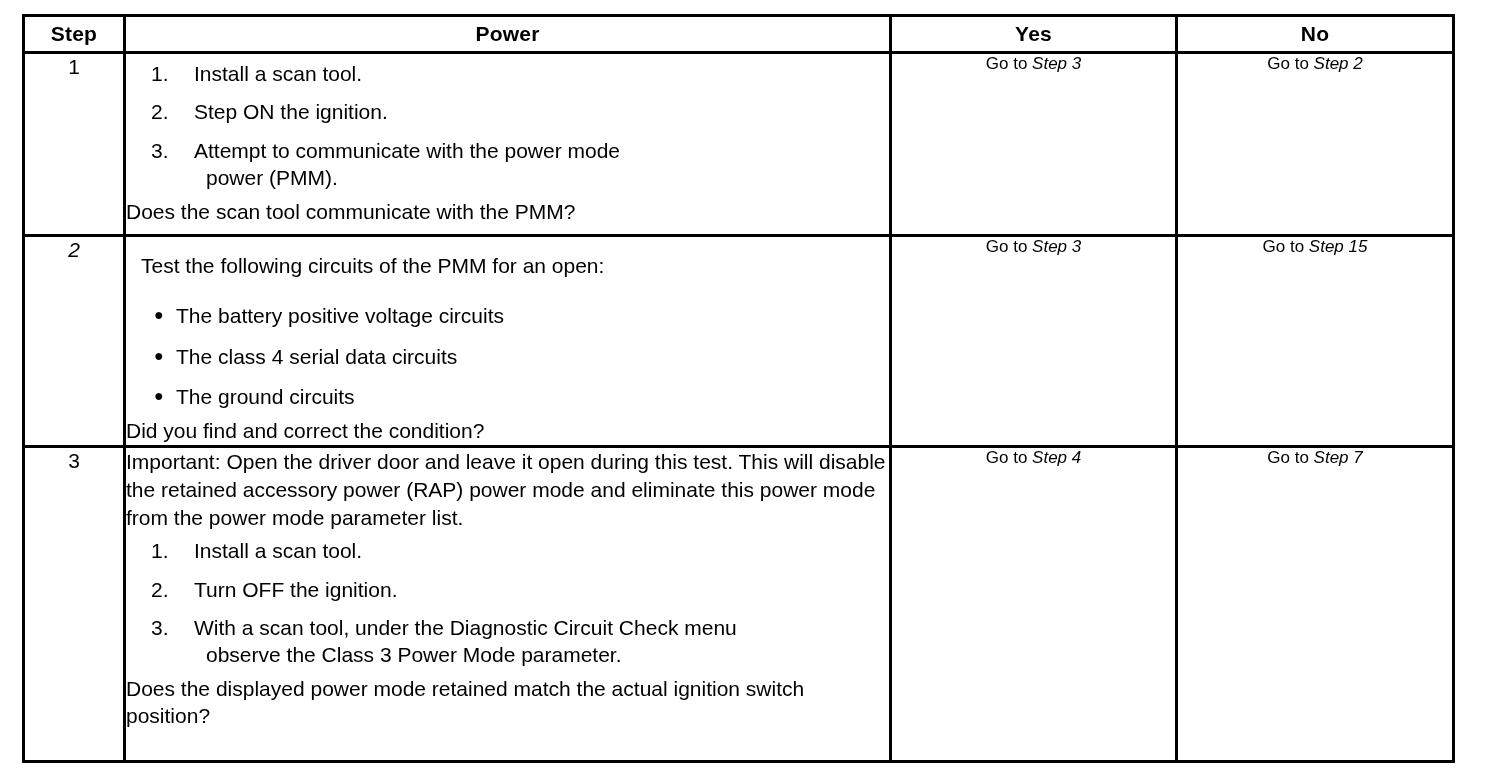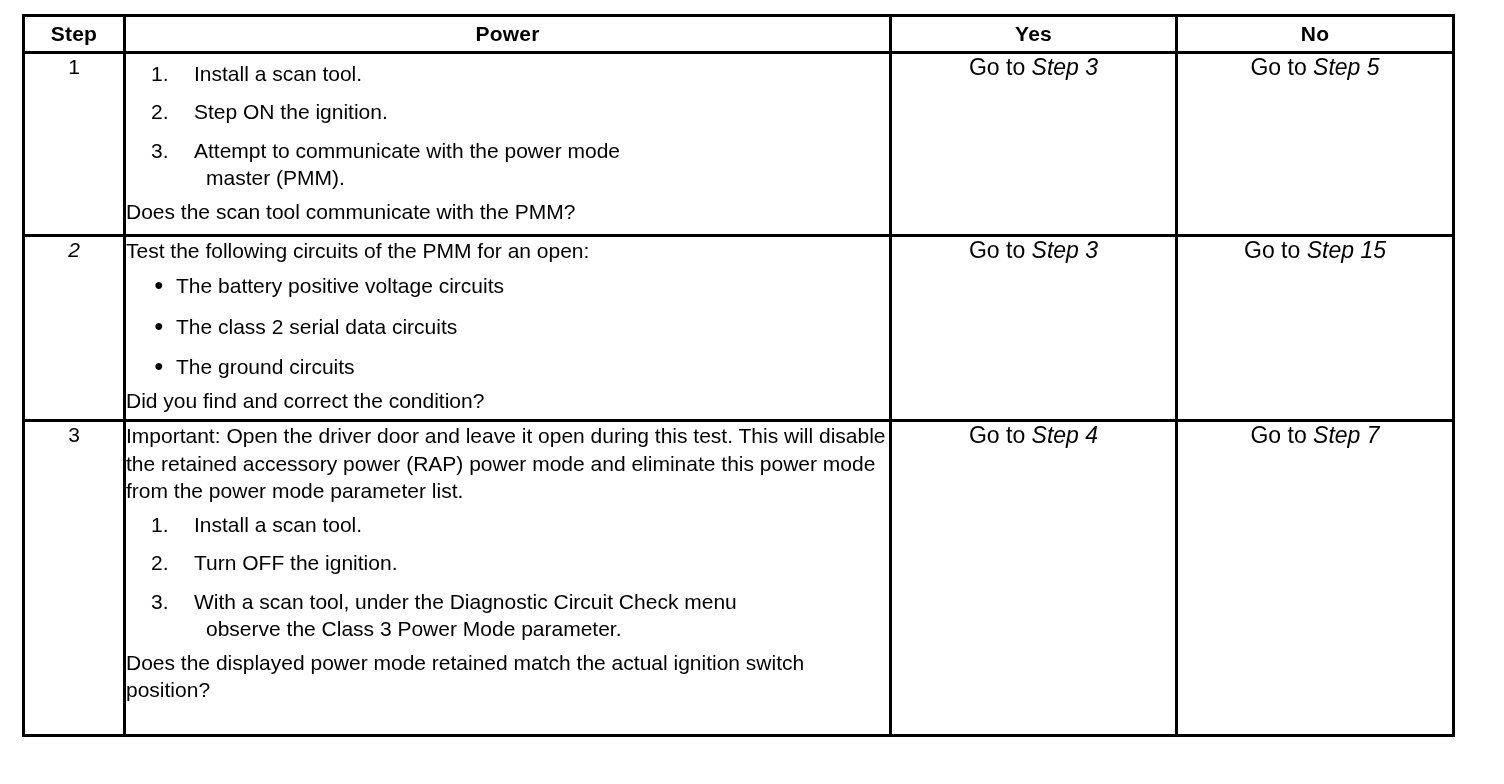--- a/index.html
+++ b/index.html
@@ -67,21 +67,21 @@
 
   
   td.action-cell {
     padding: 12px 10px 8px 10px;
     font-size: 21px;
     line-height: 1.3;
   }
 
   .lead-para {
     margin: 0 0 2px 0;
-    padding: 0;
+    padding: 15px;
   }
 
   .para-flow {
     margin: 0 0 6px 0;
     line-height: 1.32;
   }
   .para-flow b { font-weight: normal; }
 
   ol.num-list {
     list-style: none;
@@ -130,21 +130,21 @@
 
   .question {
     margin: 2px 0 0 0;
     line-height: 1.28;
   }
 
   
   td.answer-cell {
     text-align: center;
     vertical-align: bottom;
-    font-size: 23px;
+    font-size: 17px;
     padding: 0 6px 8px 6px;
   }
   td.answer-cell .goto { white-space: nowrap; }
   td.answer-cell .goto .ref { font-style: italic; }
 
   
   tr.row-1 td { height: 180px; }
   tr.row-2 td { height: 182px; }
   tr.row-3 td { height: 312px; }
 </style>
@@ -183,48 +183,48 @@
               <span class="li-text">Install a scan tool.</span>
             </li>
             <li>
               <span class="marker">2.</span>
               <span class="li-text">Step ON the ignition.</span>
             </li>
             <li>
               <span class="marker">3.</span>
               <span class="li-text">
                 <span>Attempt to communicate with the power mode</span>
-                <span class="cont">master (PMM).</span>
+                <span class="cont">power (PMM).</span>
               </span>
             </li>
           </ol>
           <div class="question">Does the scan tool communicate with the PMM?</div>
         </td>
         <td class="answer-cell">
           <span class="goto"><span>Go to </span><span class="ref">Step 3</span></span>
         </td>
         <td class="answer-cell">
-          <span class="goto"><span>Go to </span><span class="ref">Step 5</span></span>
+          <span class="goto"><span>Go to </span><span class="ref">Step 2</span></span>
         </td>
       </tr>
 
       <tr class="row-2">
         <td class="step-cell">
           <span class="step-num italic">2</span>
         </td>
         <td class="action-cell">
           <div class="lead-para">Test the following circuits of the PMM for an open:</div>
           <ul class="bul-list">
             <li>
               <span class="bullet">●</span>
               <span class="li-text">The battery positive voltage circuits</span>
             </li>
             <li>
               <span class="bullet">●</span>
-              <span class="li-text">The class 2 serial data circuits</span>
+              <span class="li-text">The class 4 serial data circuits</span>
             </li>
             <li>
               <span class="bullet">●</span>
               <span class="li-text">The ground circuits</span>
             </li>
           </ul>
           <div class="question">Did you find and correct the condition?</div>
         </td>
         <td class="answer-cell">
           <span class="goto"><span>Go to </span><span class="ref">Step 3</span></span>

